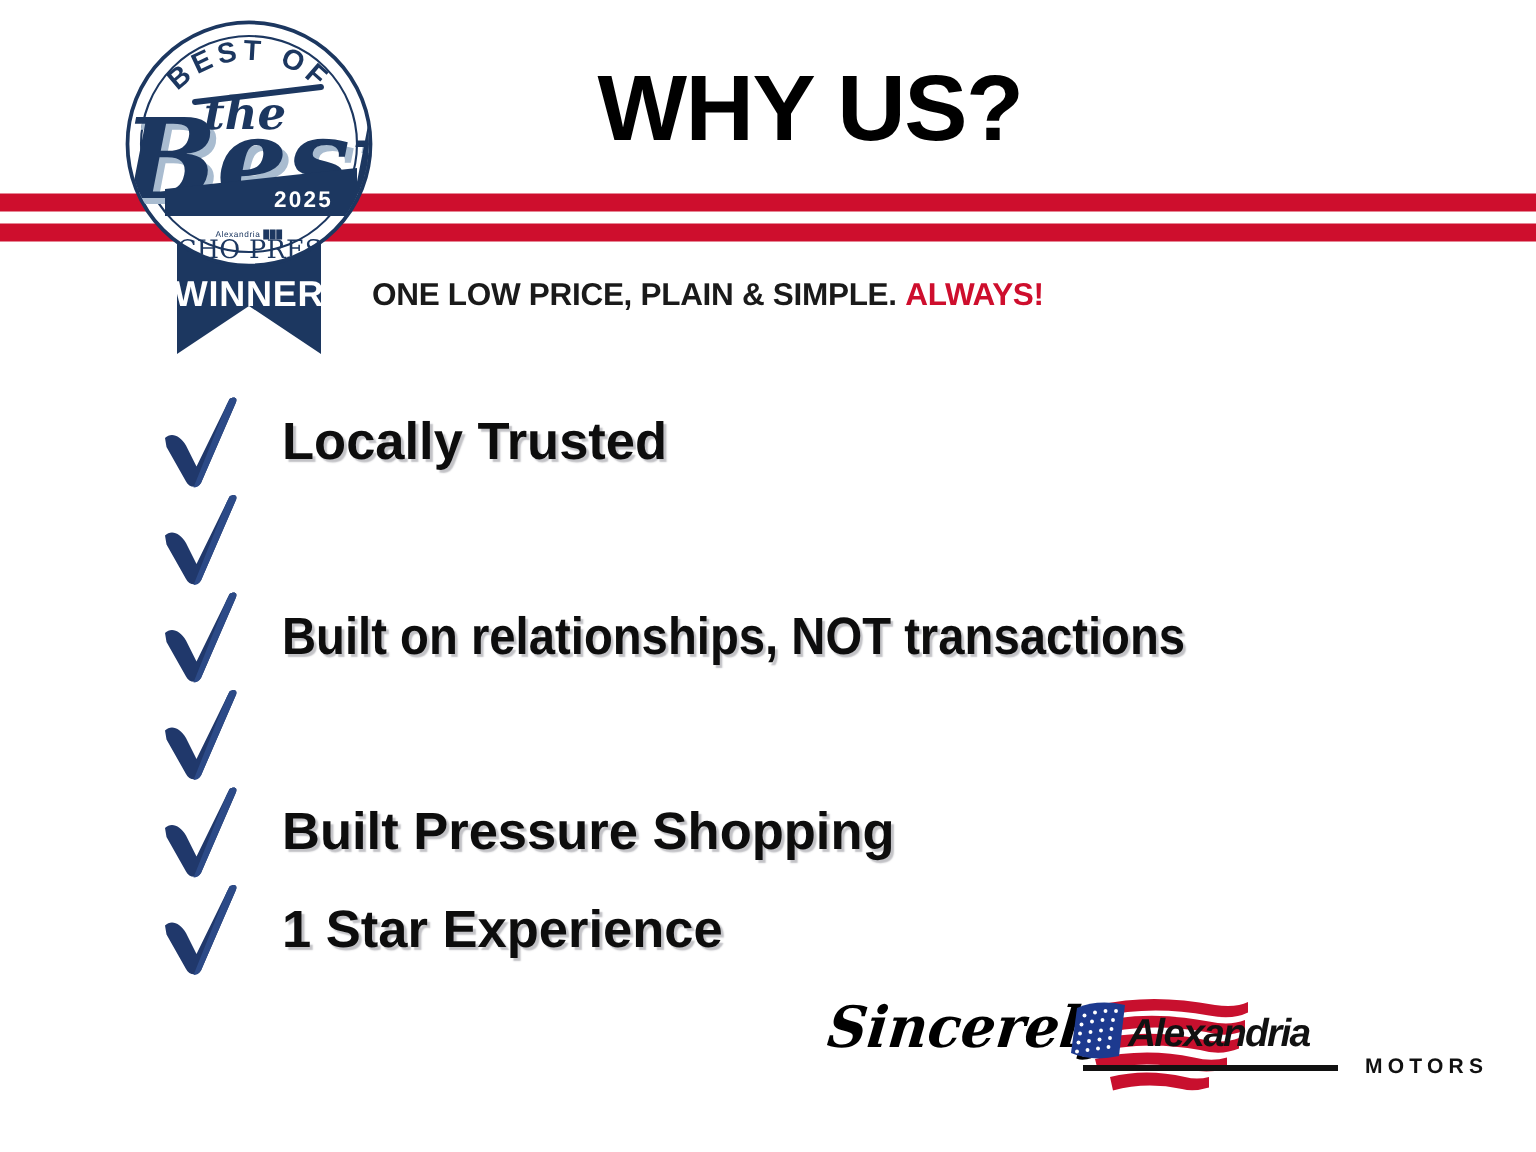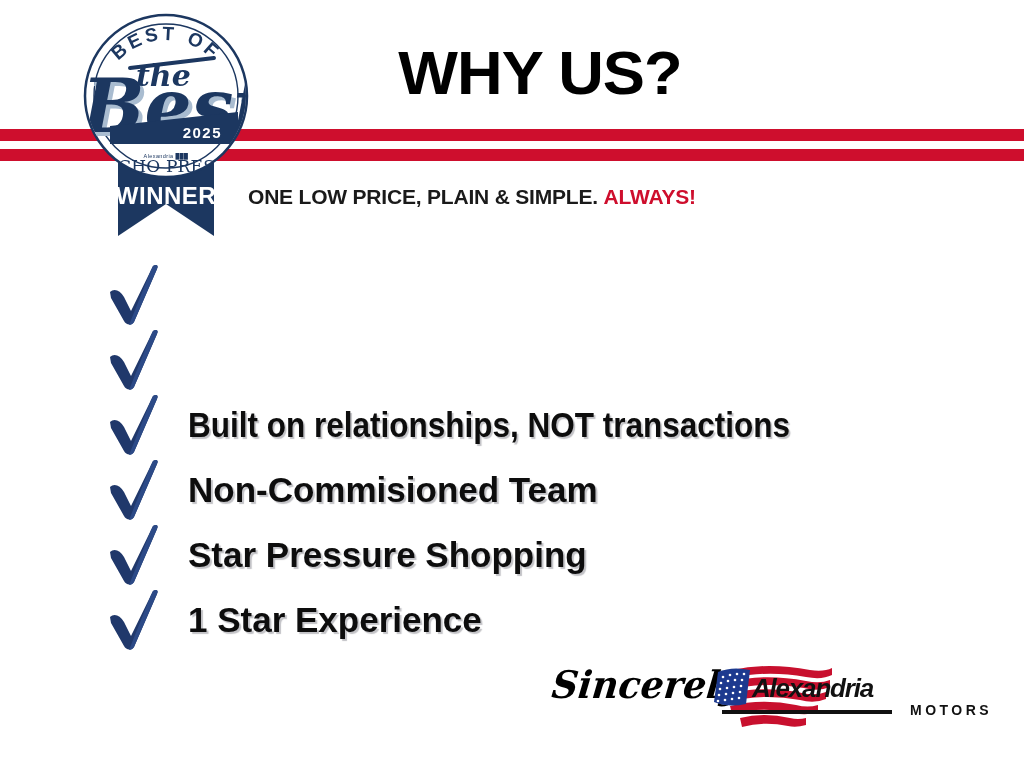--- a/index.html
+++ b/index.html
@@ -227,20 +227,21 @@
 
   <div class="checklist">
 
     <div class="check-row">
       <span class="check-mark">
         <svg viewBox="0 0 66 62" width="66" height="62">
           <path d="M6 28 C10 24 16 26 20 33 L27 47 L49 2 C52 0 55 1 53 5 L30 58 C27 62 22 61 20 57 L7 34 Z" fill="#20386B"></path>
           <path d="M49 2 C52 0 55 1 53 5 L30 58 C29 60 27 61 25 61 L47 6 Z" fill="#2C4A87"></path>
         </svg>
       </span>
+      <span class="check-label">Locally Trusted</span>
     </div>
 
     <div class="check-row">
       <span class="check-mark">
         <svg viewBox="0 0 66 62" width="66" height="62">
           <path d="M6 28 C10 24 16 26 20 33 L27 47 L49 2 C52 0 55 1 53 5 L30 58 C27 62 22 61 20 57 L7 34 Z" fill="#20386B"></path>
           <path d="M49 2 C52 0 55 1 53 5 L30 58 C29 60 27 61 25 61 L47 6 Z" fill="#2C4A87"></path>
         </svg>
       </span>
     </div>
@@ -255,31 +256,30 @@
       <span class="check-label squeeze-hard">Built on relationships, NOT transactions</span>
     </div>
 
     <div class="check-row">
       <span class="check-mark">
         <svg viewBox="0 0 66 62" width="66" height="62">
           <path d="M6 28 C10 24 16 26 20 33 L27 47 L49 2 C52 0 55 1 53 5 L30 58 C27 62 22 61 20 57 L7 34 Z" fill="#20386B"></path>
           <path d="M49 2 C52 0 55 1 53 5 L30 58 C29 60 27 61 25 61 L47 6 Z" fill="#2C4A87"></path>
         </svg>
       </span>
-      <span class="check-label">Non-Commisioned Team</span>
-    </div>
-
-    <div class="check-row">
-      <span class="check-mark">
-        <svg viewBox="0 0 66 62" width="66" height="62">
-          <path d="M6 28 C10 24 16 26 20 33 L27 47 L49 2 C52 0 55 1 53 5 L30 58 C27 62 22 61 20 57 L7 34 Z" fill="#20386B"></path>
-          <path d="M49 2 C52 0 55 1 53 5 L30 58 C29 60 27 61 25 61 L47 6 Z" fill="#2C4A87"></path>
-        </svg>
-      </span>
-      <span class="check-label">Star Pressure Shopping</span>
+    </div>
+
+    <div class="check-row">
+      <span class="check-mark">
+        <svg viewBox="0 0 66 62" width="66" height="62">
+          <path d="M6 28 C10 24 16 26 20 33 L27 47 L49 2 C52 0 55 1 53 5 L30 58 C27 62 22 61 20 57 L7 34 Z" fill="#20386B"></path>
+          <path d="M49 2 C52 0 55 1 53 5 L30 58 C29 60 27 61 25 61 L47 6 Z" fill="#2C4A87"></path>
+        </svg>
+      </span>
+      <span class="check-label">Built Pressure Shopping</span>
     </div>
 
     <div class="check-row">
       <span class="check-mark">
         <svg viewBox="0 0 66 62" width="66" height="62">
           <path d="M6 28 C10 24 16 26 20 33 L27 47 L49 2 C52 0 55 1 53 5 L30 58 C27 62 22 61 20 57 L7 34 Z" fill="#20386B"></path>
           <path d="M49 2 C52 0 55 1 53 5 L30 58 C29 60 27 61 25 61 L47 6 Z" fill="#2C4A87"></path>
         </svg>
       </span>
       <span class="check-label">1 Star Experience</span>

